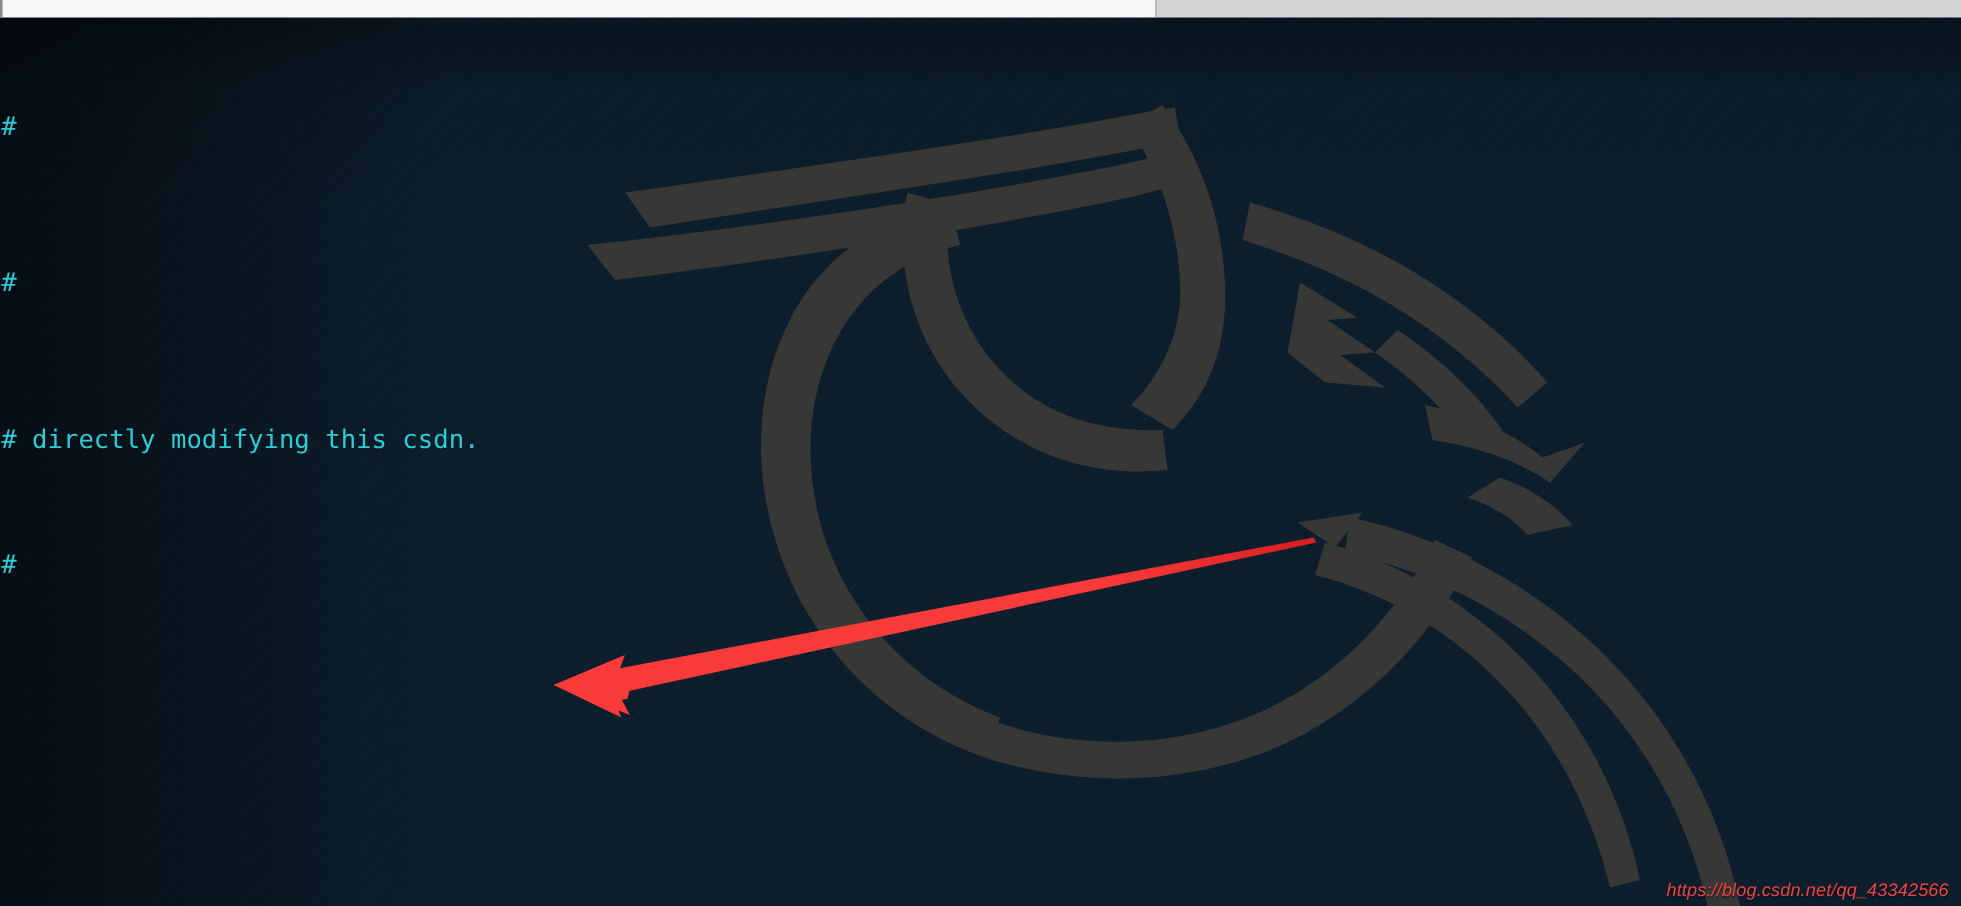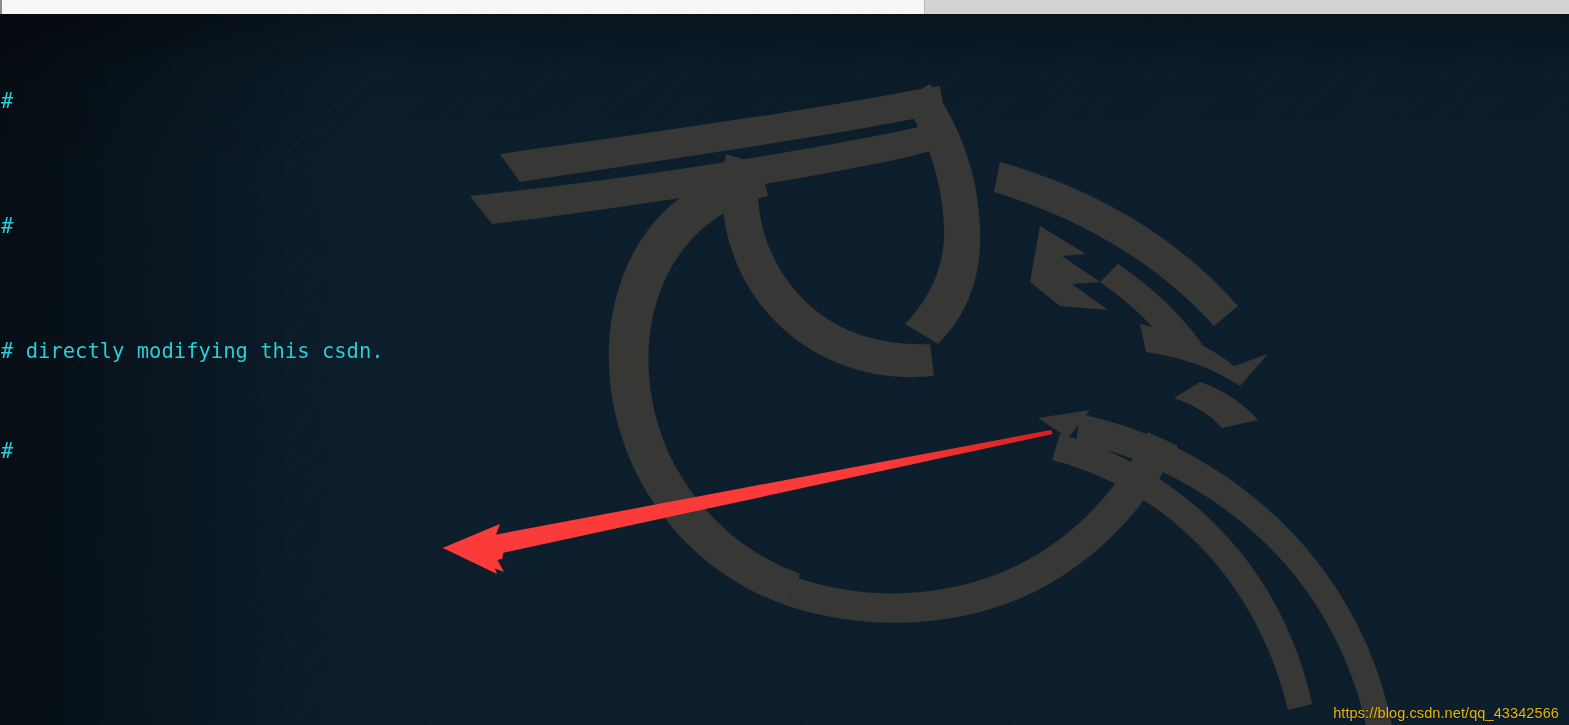--- a/index.html
+++ b/index.html
@@ -59,22 +59,23 @@
   .line { height:25px; padding-left:1px; }
   .cm  { color:#2aced8; }            
 
   
   .arrow { position:absolute; left:0; top:0; width:1569px; height:725px; z-index:20; pointer-events:none; }
 
   
   .watermark {
     position:absolute; right:10px; bottom:4px; z-index:30;
     font-family:"Liberation Sans","DejaVu Sans",sans-serif;
-    font-size:14.5px; color:#eab308; letter-spacing:0.1px;
+    font-size:14.5px; color:#ef4444; letter-spacing:0.1px;
     text-shadow:0 1px 1px rgba(0,0,0,0.55);
+    font-style:italic;
   }
 </style>
 </head>
 <body>
 
 <div id="root">
 
   <div class="topbar">
     <div class="topbar-left">
       <div class="topbar-caret"></div>

